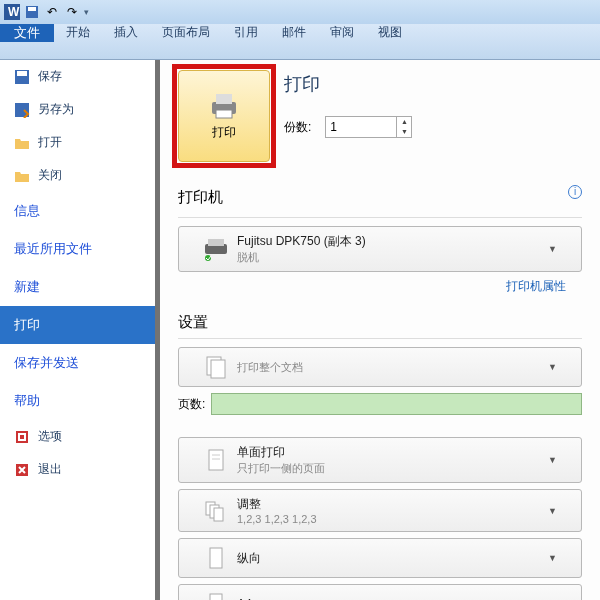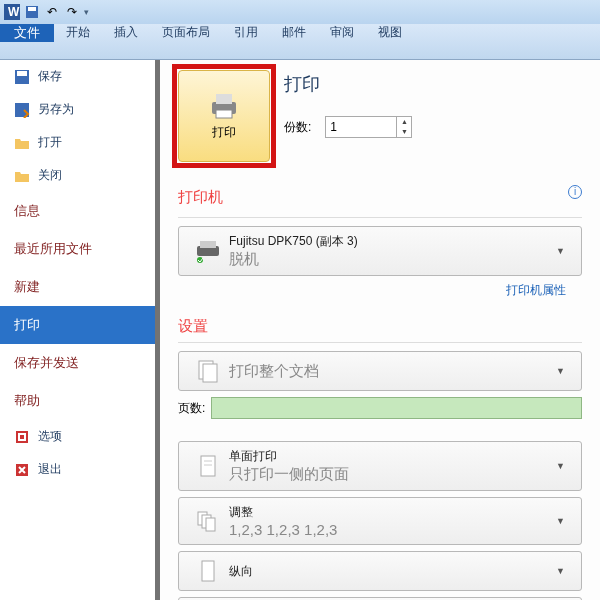--- a/index.html
+++ b/index.html
@@ -7,35 +7,35 @@
 .titlebar{height:24px;background:linear-gradient(#cfe3f6,#b9d4ef);display:flex;align-items:center;padding:0 4px;gap:4px}
 .titlebar .qat{display:flex;gap:4px;align-items:center}
 .titlebar .icon{width:16px;height:16px;display:flex;align-items:center;justify-content:center}
 .ribbon{height:36px;background:linear-gradient(#d9e8f8,#c0d7ef);display:flex;align-items:flex-start;border-bottom:1px solid #8ba6c4}
 .ribbon .filetab{background:#1e63b8;color:#fff;padding:0 14px;display:flex;align-items:center;font-size:13px}
 .ribbon .tab{padding:0 12px;display:flex;align-items:center;color:#1e3a5f;cursor:pointer}
 .main{display:flex;height:548px}
 .sidebar{width:160px;background:#fff;border-right:5px solid #737373}
 .sb-item{padding:8px 14px;display:flex;align-items:center;gap:8px;color:#1e3a5f;cursor:pointer}
 .sb-item .ic{width:16px;height:16px;flex-shrink:0}
-.sb-big{padding:10px 14px;color:#7f1d1d;cursor:pointer;font-size:13px}
+.sb-big{padding:10px 14px;color:#1d4ed8;cursor:pointer;font-size:13px}
 .sb-active{background:#2a72c8;color:#fff;position:relative}
 .sb-active:after{content:"";position:absolute;right:-8px;top:50%;margin-top:-8px;border:8px solid transparent;border-left-color:#2a72c8}
 .content{flex:1;background:#fdfdfd;padding:10px 18px;overflow:hidden}
 .printbtn-wrap{position:relative;display:inline-block;margin-bottom:8px}
 .redbox{position:absolute;left:-6px;top:-6px;right:-6px;bottom:-6px;border:5px solid #d31414}
 .printbtn{width:92px;height:92px;background:linear-gradient(#fef5d6,#f9dd80);border:1px solid #d9b448;border-radius:4px;display:flex;flex-direction:column;align-items:center;justify-content:center;gap:4px;cursor:pointer}
 .printbtn .pic{width:36px;height:28px}
-.sect-title{font-size:15px;color:#ef4444;margin:18px 0 6px}
+.sect-title{font-size:15px;color:#000000;margin:18px 0 6px}
 .sect-head{display:flex;justify-content:space-between;align-items:center}
 .info-ic{width:14px;height:14px;border:1px solid #3b7bcf;border-radius:50%;color:#3b7bcf;font-size:10px;display:flex;align-items:center;justify-content:center}
-.drop{border:1px solid #b8b8b8;border-radius:3px;background:linear-gradient(#fafafa,#eee);padding:6px 16px;display:flex;align-items:center;gap:8px;margin-bottom:6px;cursor:pointer;position:relative}
+.drop{border:1px solid #b8b8b8;border-radius:3px;background:linear-gradient(#fafafa,#eee);padding:6px 24px;display:flex;align-items:center;gap:8px;margin-bottom:6px;cursor:pointer;position:relative}
 .drop .txt{flex:1}
 .drop .t1{color:#222}
-.drop .t2{color:#888;font-size:15px}
+.drop .t2{color:#888;font-size:11px}
 .drop .arrow{color:#555;font-size:9px}
 .link{color:#1e63b8;text-align:right;margin:4px 16px 6px;cursor:pointer}
 .pagerow{display:flex;align-items:center;gap:6px;margin-bottom:22px}
 .pagerow input{flex:1;height:22px;background:#c6e8bd;border:1px solid #8fb784;padding:0 4px}
 .spin{display:flex;align-items:center;border:1px solid #aaa;background:#fff}
 .spin input{width:70px;height:20px;border:none;padding:0 4px}
 .spin .btns{display:flex;flex-direction:column;border-left:1px solid #aaa}
 .spin .btns div{width:14px;height:10px;font-size:7px;text-align:center;line-height:10px;cursor:pointer;color:#444}
 .dic{width:26px;height:26px;flex-shrink:0}
 hr{border:none;border-top:1px solid #ddd;margin:4px 0 8px}

